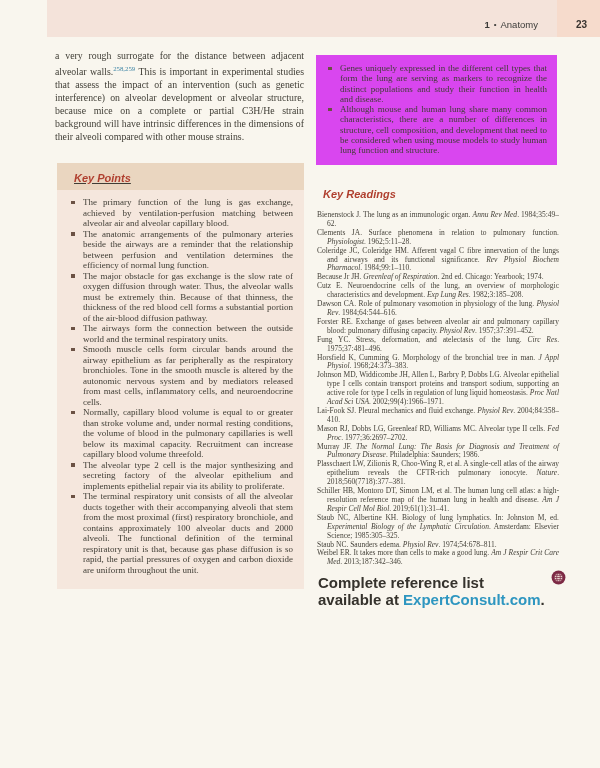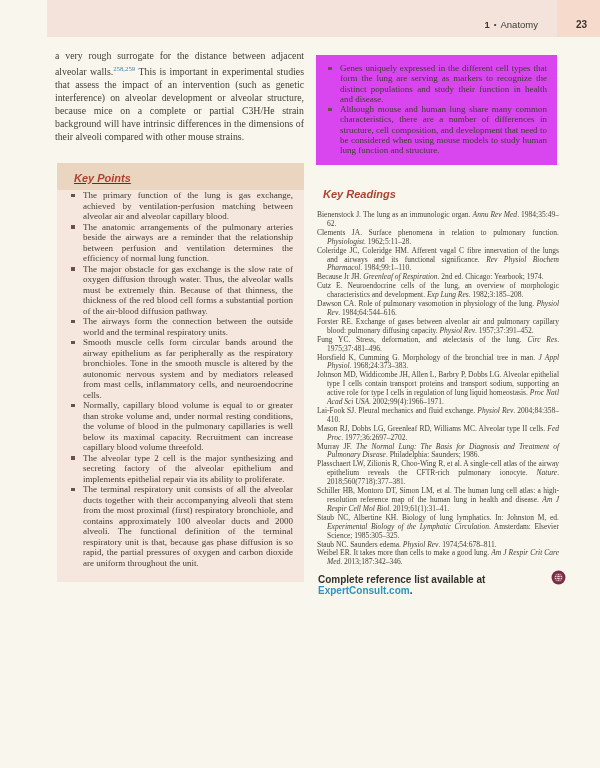--- a/index.html
+++ b/index.html
@@ -23,21 +23,21 @@
            font-size:9.8px; line-height:13px; text-align:justify; margin:0; }
   .cite { color:#3e85a5; font-size:6.8px; }
 
   
   .red-head { color:#b0402f; font-family:"Liberation Sans", sans-serif;
               font-style:italic; font-weight:bold; font-size:11px; }
 
   
   .kp-box { position:absolute; left:57px; top:163px; width:247px; }
   .kp-head { background:#ead6c0; padding:5px 10px 4px 17px;text-decoration:underline; }
-  .kp-body { background:#f5e7dd; padding:0 11px 14px 13px; }
+  .kp-body { background:#f5e7dd; padding:7px 11px 14px 13px; }
   ul.bullets { list-style:none; margin:0; padding:0; }
   .bullets li { position:relative; padding-left:13px; font-size:9px; line-height:10.5px;
                 text-align:justify; margin:0; }
   .bullets li::before { content:""; position:absolute; left:1px; top:3.6px;
                         width:3.6px; height:3.6px; background:#6b5244; }
 
   
   .kp-box2 { position:absolute; left:316px; top:55px; width:241px;
              background:#d946ef; padding:8px 10px 9px 11px; }
   .kp-box2 .bullets li { font-size:9px; line-height:10.3px; }
@@ -45,21 +45,21 @@
   
   .kr-head { position:absolute; left:318px; top:183px; margin:5px; }
   .refs { position:absolute; left:317px; top:211px; width:242px; }
   .refs p { margin:0; font-size:7.5px; line-height:8.9px; text-align:justify;
             padding-left:10px; text-indent:-10px; color:#45423a; }
   .refs em { font-style:italic; }
 
   
   .footer-line { position:absolute; left:318px; top:574px; width:228px; margin:0;
                  font-family:"Liberation Sans", sans-serif; font-weight:bold;
-                 font-size:10px; color:#35322c; }
+                 font-size:15px; color:#35322c; }
   .footer-line .link { color:#2e96c0; text-decoration:none; cursor:pointer; }
 
   .globe { position:absolute; left:551px; top:570px; width:15px; height:15px; }
 </style>
 </head>
 <body>
 
 <div class="page">
 
   <header class="band">

